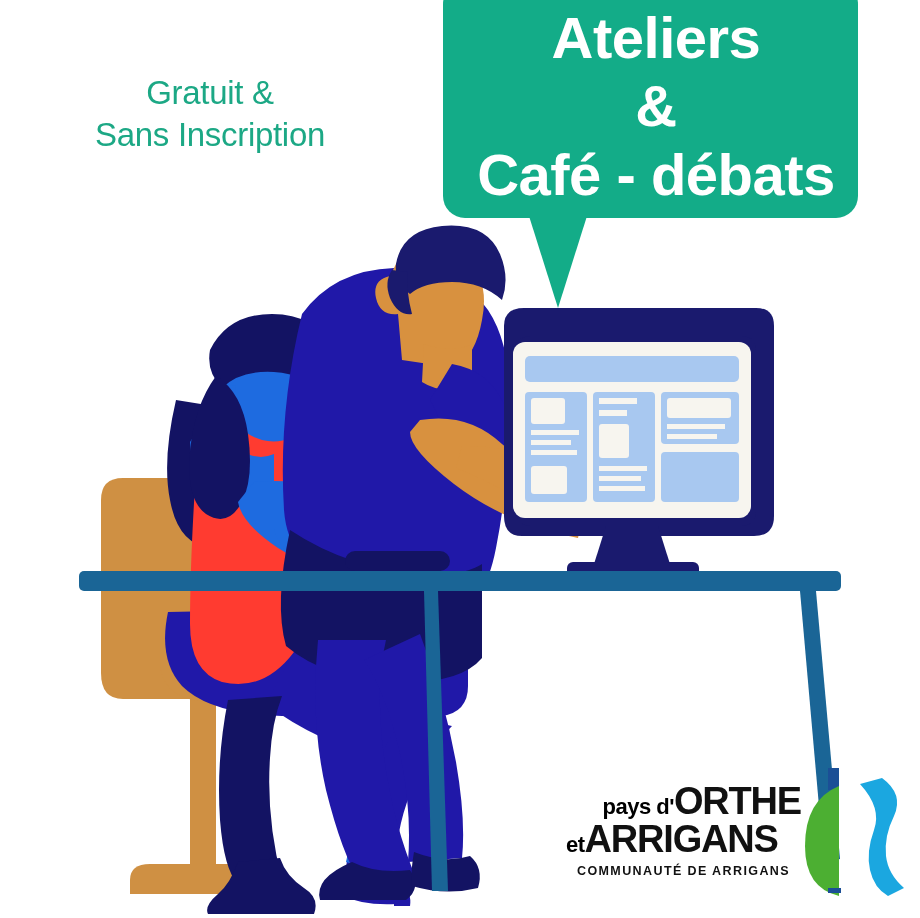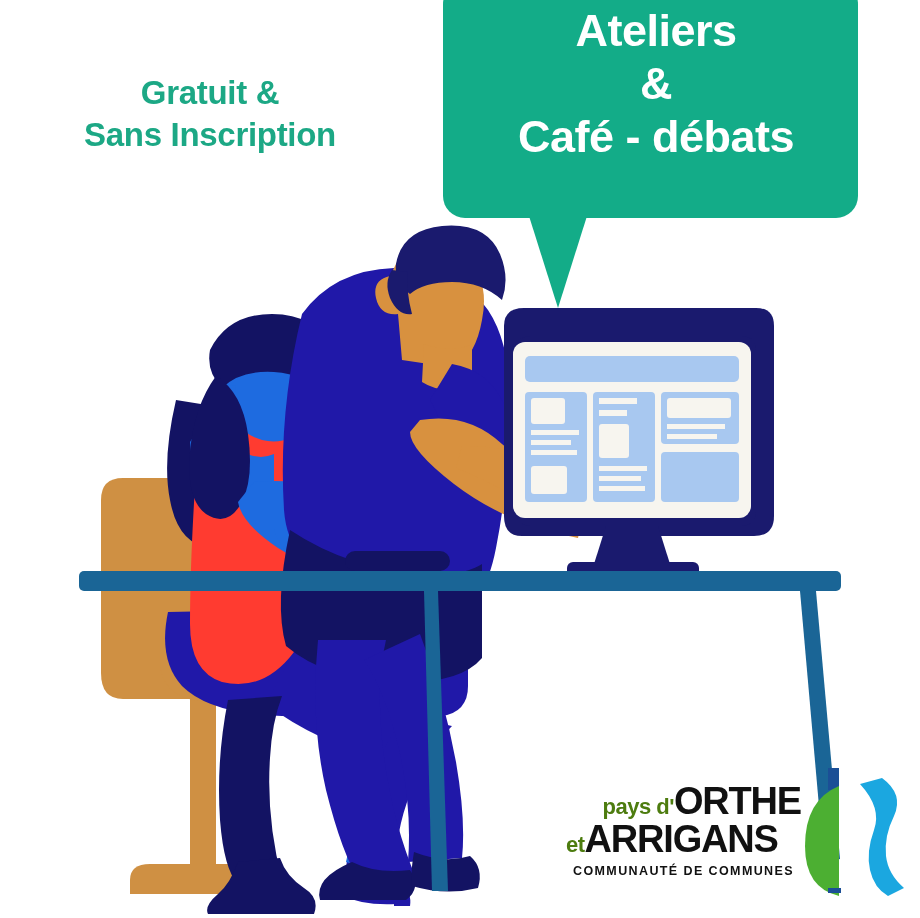--- a/index.html
+++ b/index.html
@@ -20,21 +20,21 @@
   }
 
   
   #tagline {
     position: absolute;
     left: 0px;
     top: 72px;
     width: 420px;
     text-align: center;
     color: #1CA885;
-    font-weight: bold;
+    font-weight: normal;
     font-size: 33px;
     line-height: 1.28;
     letter-spacing: -0.3px;
     white-space: pre-line;
   }
 
   
   #bubble {
     position: absolute;
     left: 443px;
@@ -42,21 +42,21 @@
     width: 415px;
     height: 236px;
     background: #13AC88;
     border-radius: 22px;
     box-sizing: border-box;
     padding-top: 22px;
   }
   #bubble-text {
     color: #ffffff;
     font-weight: bold;
-    font-size: 45px;
+    font-size: 58px;
     line-height: 1.18;
     text-align: center;
     white-space: pre-line;
     letter-spacing: -0.5px;
     padding-left: 11px;
   }
   #bubble-tail {
     position: absolute;
     left: 529px;
     top: 216px;
@@ -102,21 +102,21 @@
     width: 235px;
     text-align: right;
   }
   #logo-line2 {
     left: 0px; top: 46px;
     width: 235px;
   }
   .logo-small {
     font-size: 22px;
     font-weight: bold;
-    color: #4d7c0f;
+    color: #000000;
     letter-spacing: -0.5px;
   }
   .logo-big {
     font-size: 38px;
     font-weight: bold;
     color: #111111;
     letter-spacing: -1.2px;
   }
   #logo-sub {
     position: absolute;
@@ -287,21 +287,21 @@
   <div id="bubble-tail"></div>
 
   <div id="logo">
     <div id="logo-wordmark">
       <div class="logo-line" id="logo-line1">
         <span class="logo-small">pays d'</span><span class="logo-big">ORTHE</span>
       </div>
       <div class="logo-line" id="logo-line2">
         <span class="logo-small">et</span><span class="logo-big">ARRIGANS</span>
       </div>
-      <div id="logo-sub">COMMUNAUTÉ DE COMMUNES</div>
+      <div id="logo-sub">COMMUNAUTÉ DE ARRIGANS</div>
     </div>
     <div id="logo-emblem">
       <svg viewBox="0 0 112 128" xmlns="http://www.w3.org/2000/svg">
         <rect x="30" y="0" width="11" height="22" fill="#1B4F96"></rect>
         <path d="M41 18 q-34 14 -34 60 q0 42 34 50 z" fill="#4CAF32"></path>
         <rect x="30" y="120" width="13" height="5" fill="#1B4F96"></rect>
         <path d="M62 16 q22 24 14 46 q-8 22 -4 40 q4 18 18 26 l16 -8 q-16 -14 -18 -32 q-2 -20 8 -40 q10 -22 -12 -38 z" fill="#1BA7E0"></path>
       </svg>
     </div>
   </div>

